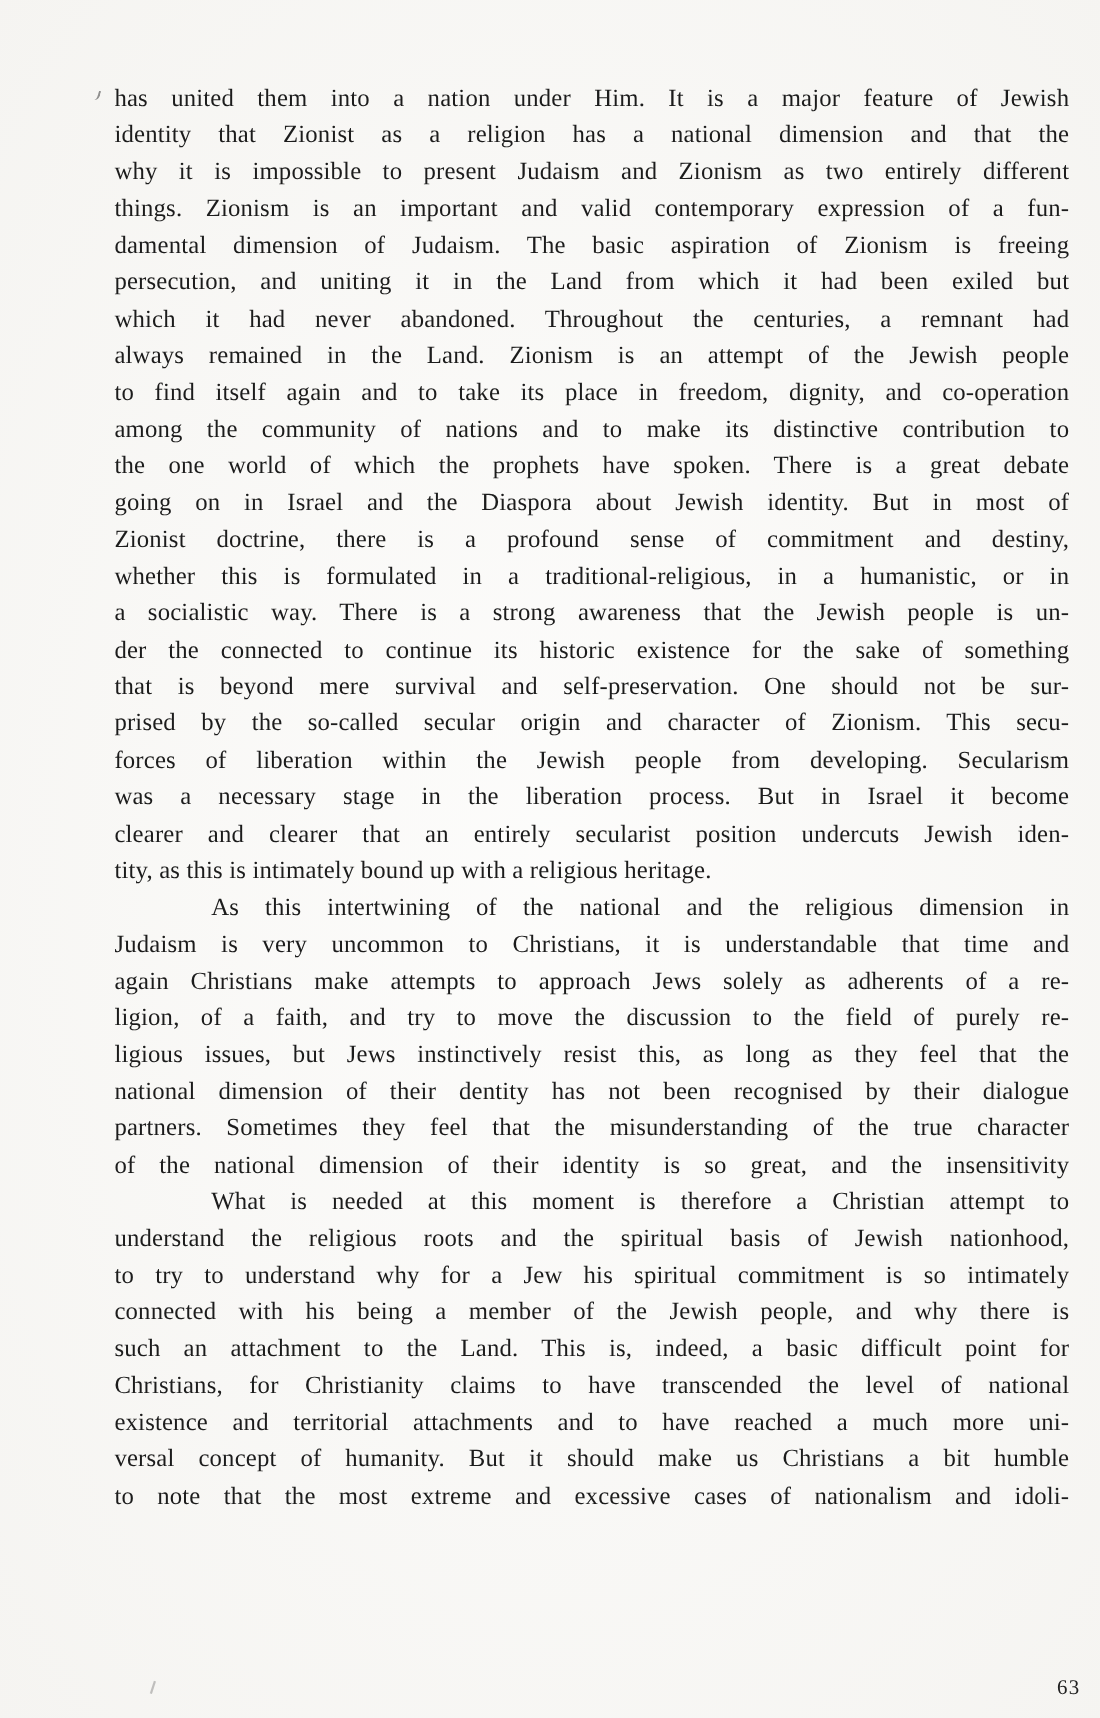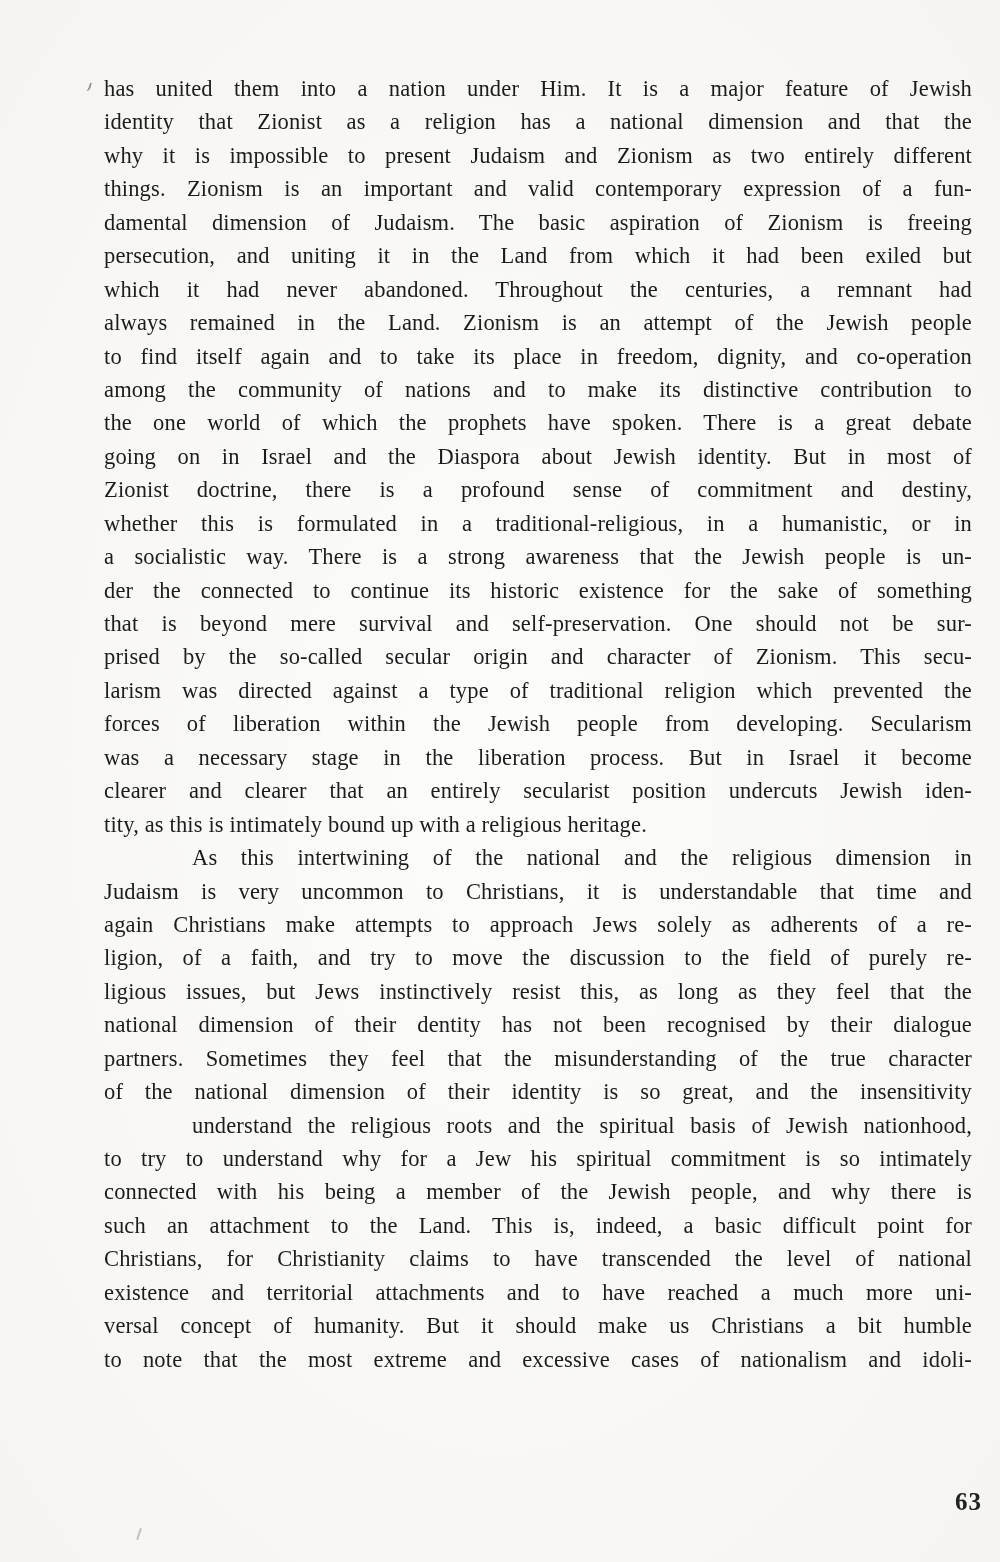--- a/index.html
+++ b/index.html
@@ -40,23 +40,23 @@
   }
   .line.short {
     text-align-last: left;
   }
   .para.indent .line:first-child {
     text-indent: 88px;
   }
   .pageno {
     position: absolute;
     right: 18px;
-    top: 1488px;
-    font-size: 25px;
-    font-weight: bold;
+    top: 1524px;
+    font-size: 19px;
+    font-weight: normal;
     letter-spacing: 1px;
     color: #222;
   }
   .scan-mark-tl {
     position: absolute;
     left: 84px;
     top: 82px;
     width: 5px;
     height: 9px;
     border-right: 2px solid rgba(60,60,60,0.55);
@@ -91,37 +91,37 @@
         <div class="line">to find itself again and to take its place in freedom, dignity, and co-operation</div>
         <div class="line">among the community of nations and to make its distinctive contribution to</div>
         <div class="line">the one world of which the prophets have spoken. There is a great debate</div>
         <div class="line">going on in Israel and the Diaspora about Jewish identity. But in most of</div>
         <div class="line">Zionist doctrine, there is a profound sense of commitment and destiny,</div>
         <div class="line">whether this is formulated in a traditional-religious, in a humanistic, or in</div>
         <div class="line">a socialistic way. There is a strong awareness that the Jewish people is un-</div>
         <div class="line">der the connected to continue its historic existence for the sake of something</div>
         <div class="line">that is beyond mere survival and self-preservation. One should not be sur-</div>
         <div class="line">prised by the so-called secular origin and character of Zionism. This secu-</div>
-        <div class="line">larism was directed against a type of traditional religion which prevented the</div>
         <div class="line">forces of liberation within the Jewish people from developing. Secularism</div>
         <div class="line">was a necessary stage in the liberation process. But in Israel it become</div>
         <div class="line">clearer and clearer that an entirely secularist position undercuts Jewish iden-</div>
         <div class="line short">tity, as this is intimately bound up with a religious heritage.</div>
       </div>
       <div class="para indent">
         <div class="line">As this intertwining of the national and the religious dimension in</div>
         <div class="line">Judaism is very uncommon to Christians, it is understandable that time and</div>
         <div class="line">again Christians make attempts to approach Jews solely as adherents of a re-</div>
         <div class="line">ligion, of a faith, and try to move the discussion to the field of purely re-</div>
         <div class="line">ligious issues, but Jews instinctively resist this, as long as they feel that the</div>
         <div class="line">national dimension of their dentity has not been recognised by their dialogue</div>
         <div class="line">partners. Sometimes they feel that the misunderstanding of the true character</div>
         <div class="line">of the national dimension of their identity is so great, and the insensitivity</div>
       </div>
       <div class="para indent">
+        <div class="line">What is needed at this moment is therefore a Christian attempt to</div>
         <div class="line">understand the religious roots and the spiritual basis of Jewish nationhood,</div>
         <div class="line">to try to understand why for a Jew his spiritual commitment is so intimately</div>
         <div class="line">connected with his being a member of the Jewish people, and why there is</div>
         <div class="line">such an attachment to the Land. This is, indeed, a basic difficult point for</div>
         <div class="line">Christians, for Christianity claims to have transcended the level of national</div>
         <div class="line">existence and territorial attachments and to have reached a much more uni-</div>
         <div class="line">versal concept of humanity. But it should make us Christians a bit humble</div>
         <div class="line">to note that the most extreme and excessive cases of nationalism and idoli-</div>
       </div>
     </div>

